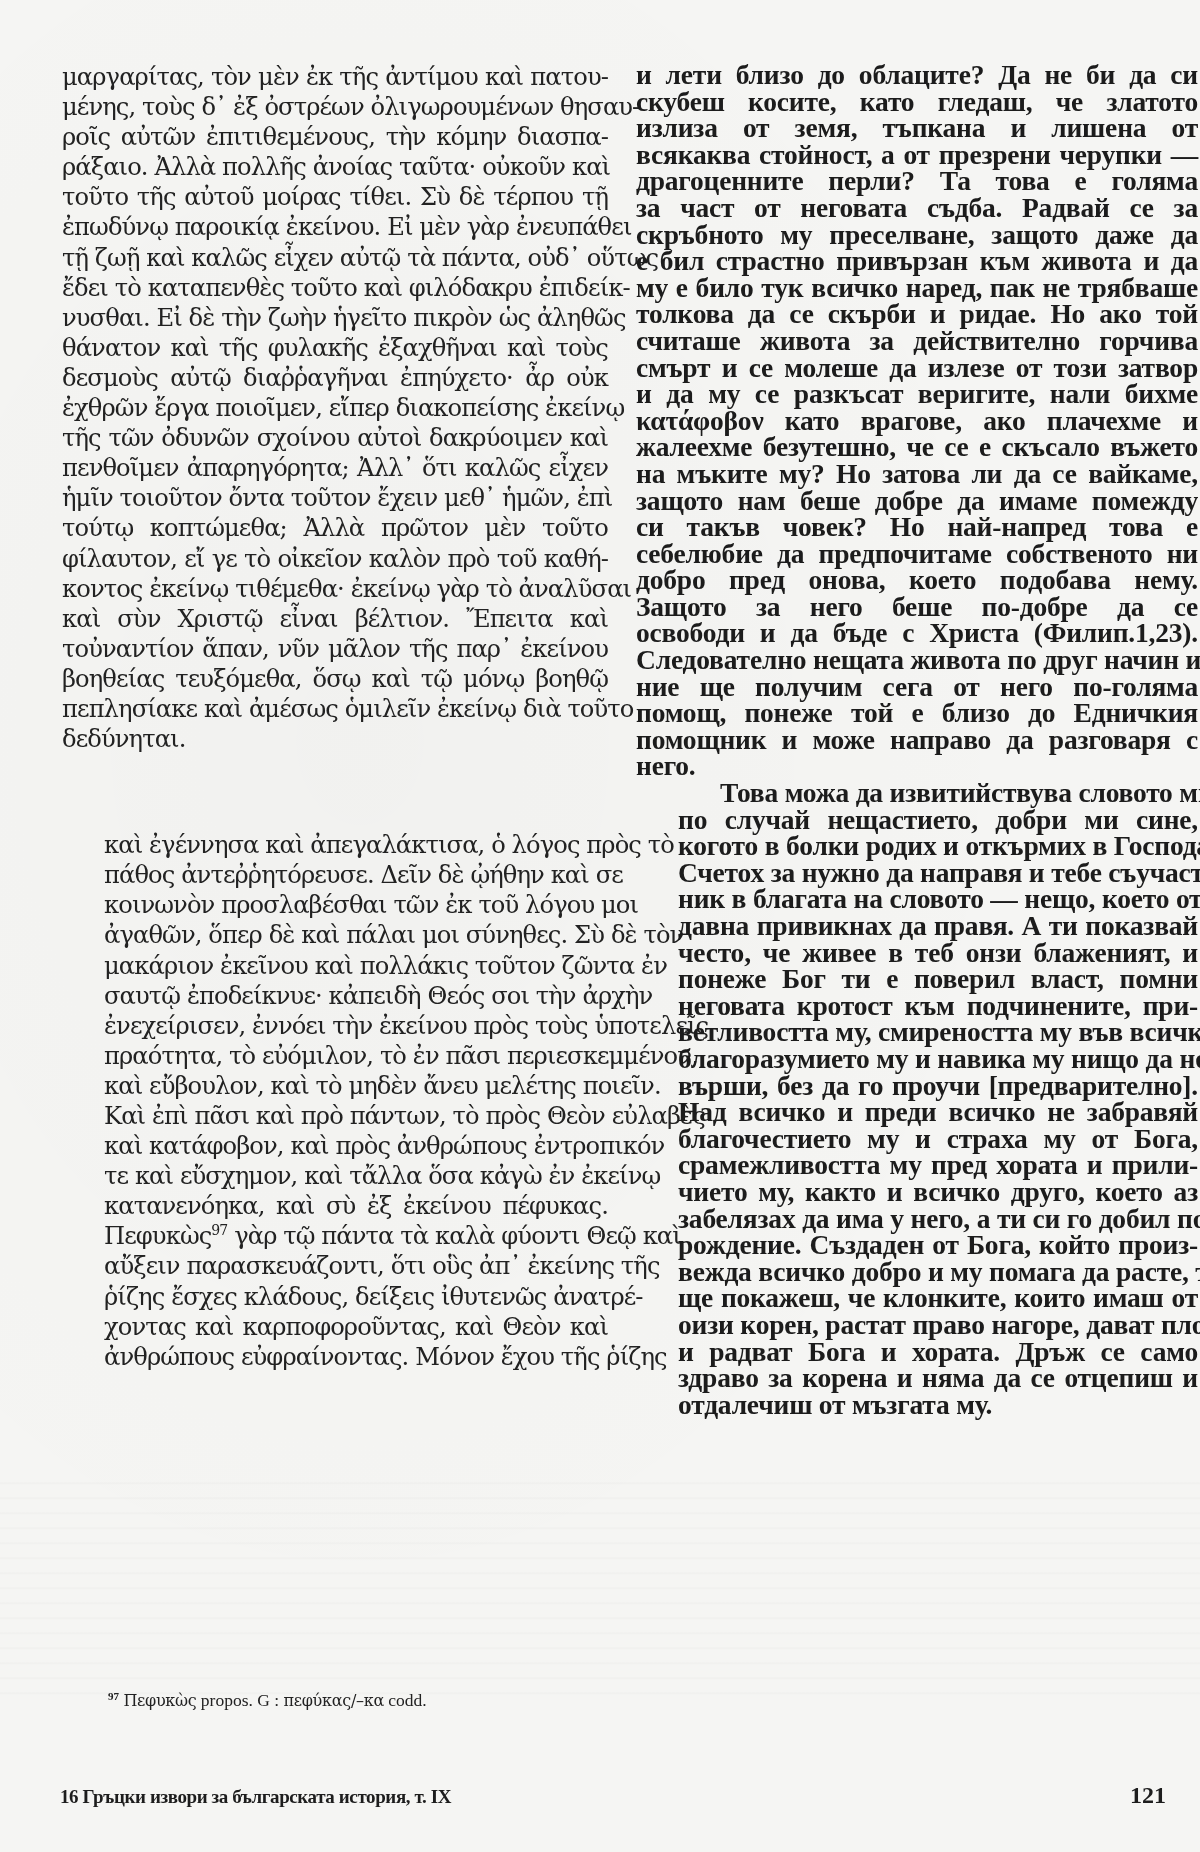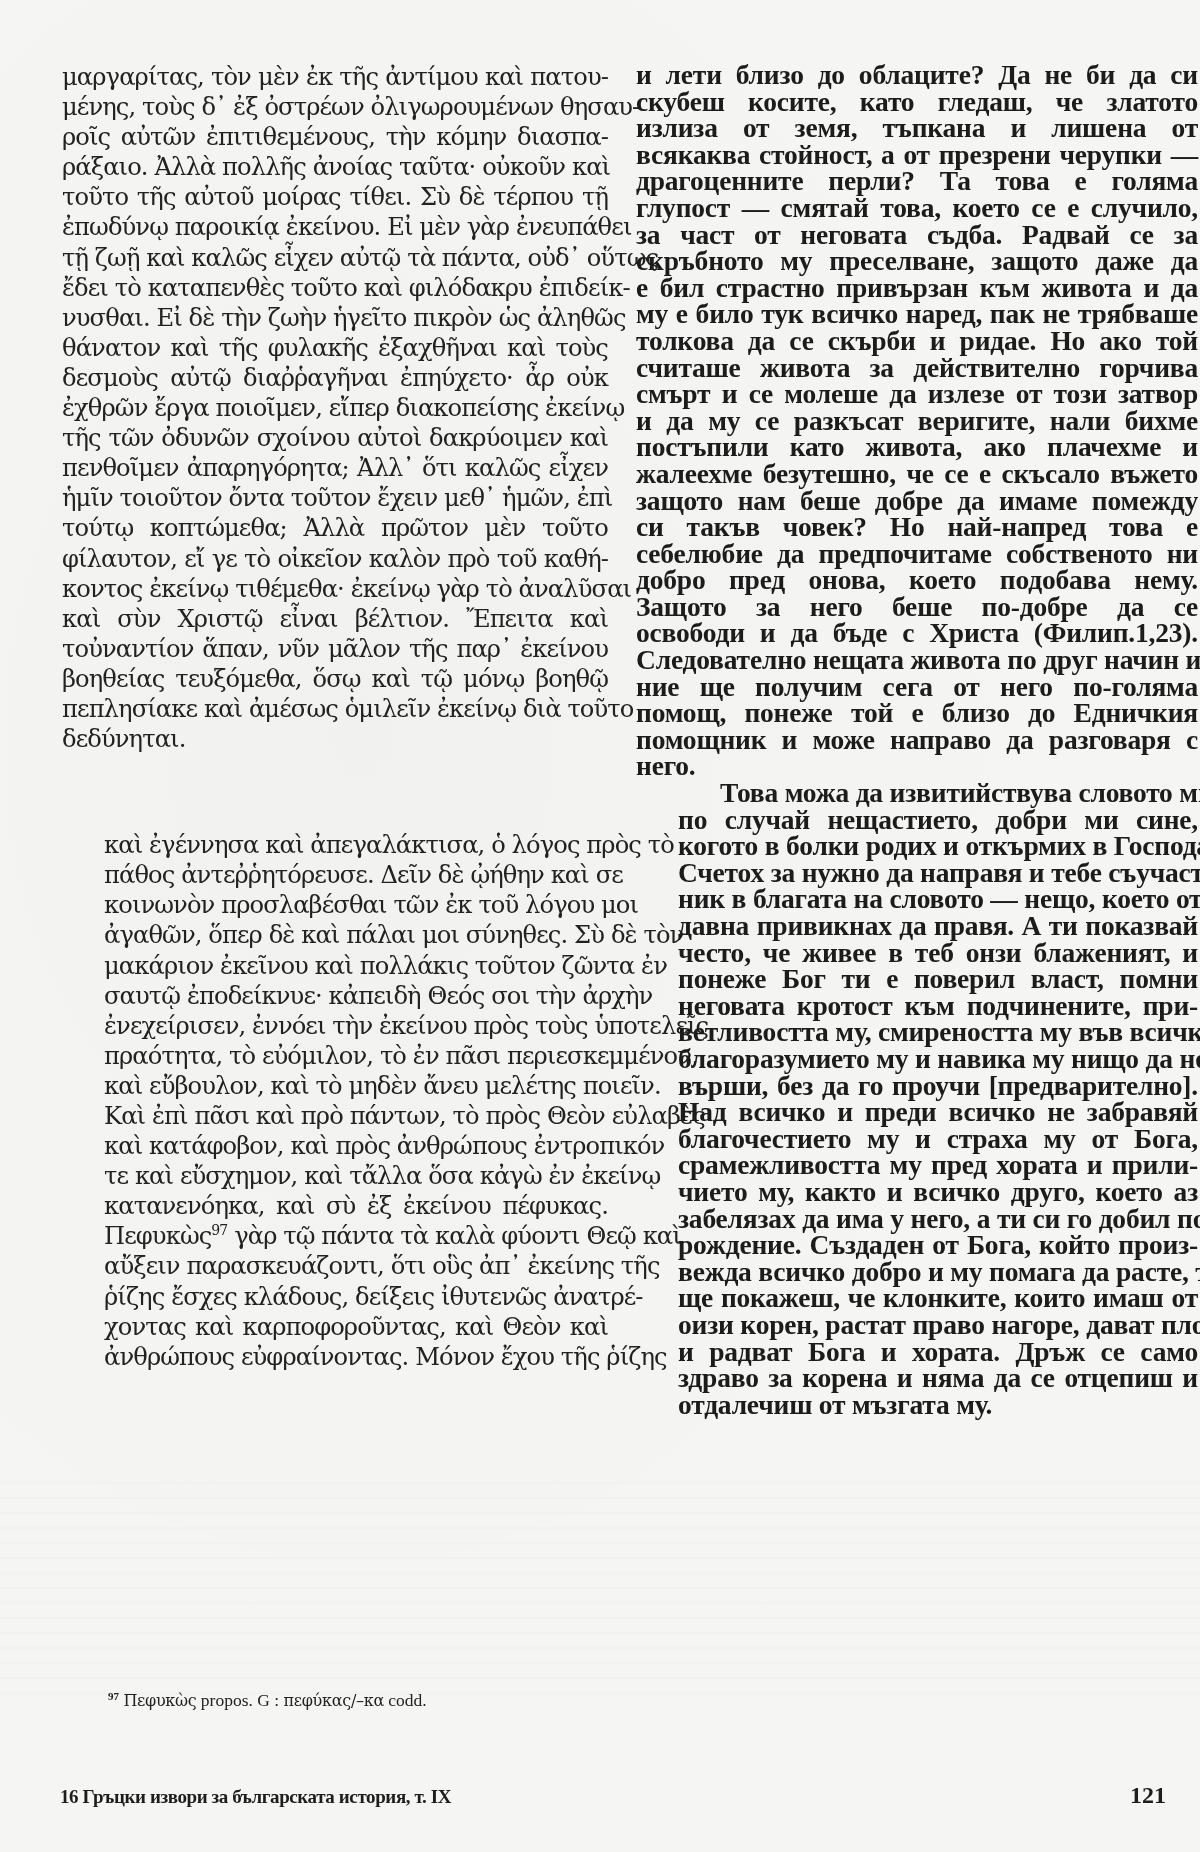--- a/index.html
+++ b/index.html
@@ -176,31 +176,31 @@
       </p>
   </div>
 
   <div class="col col-bg">
     <p class="para1" id="b-p1">
         <span class="line">и лети близо до облаците? Да не би да си</span>
         <span class="line">скубеш косите, като гледаш, че златото</span>
         <span class="line">излиза от земя, тъпкана и лишена от</span>
         <span class="line">всякаква стойност, а от презрени черупки —</span>
         <span class="line">драгоценните перли? Та това е голяма</span>
-        <span class="line">глупост — смятай това, което се е случило,</span>
         <span class="line">за част от неговата съдба. Радвай се за</span>
         <span class="line">скръбното му преселване, защото даже да</span>
         <span class="line">е бил страстно привързан към живота и да</span>
         <span class="line">му е било тук всичко наред, пак не трябваше</span>
         <span class="line">толкова да се скърби и ридае. Но ако той</span>
         <span class="line">считаше живота за действително горчива</span>
         <span class="line">смърт и се молеше да излезе от този затвор</span>
         <span class="line">и да му се разкъсат веригите, нали бихме</span>
-        <span class="line">постъпили като живота, ако плачехме и</span>
+        <span class="line">κατάφοβον като врагове, ако плачехме и</span>
         <span class="line">жалеехме безутешно, че се е скъсало въжето</span>
+        <span class="line">на мъките му? Но затова ли да се вайкаме,</span>
         <span class="line">защото нам беше добре да имаме помежду</span>
         <span class="line">си такъв човек? Но най-напред това е</span>
         <span class="line">себелюбие да предпочитаме собственото ни</span>
         <span class="line">добро пред онова, което подобава нему.</span>
         <span class="line">Защото за него беше по-добре да се</span>
         <span class="line">освободи и да бъде с Христа (Филип.1,23).</span>
         <span class="line">Следователно нещата живота по друг начин и</span>
         <span class="line">ние ще получим сега от него по-голяма</span>
         <span class="line">помощ, понеже той е близо до Едничкия</span>
         <span class="line">помощник и може направо да разговаря с</span>

